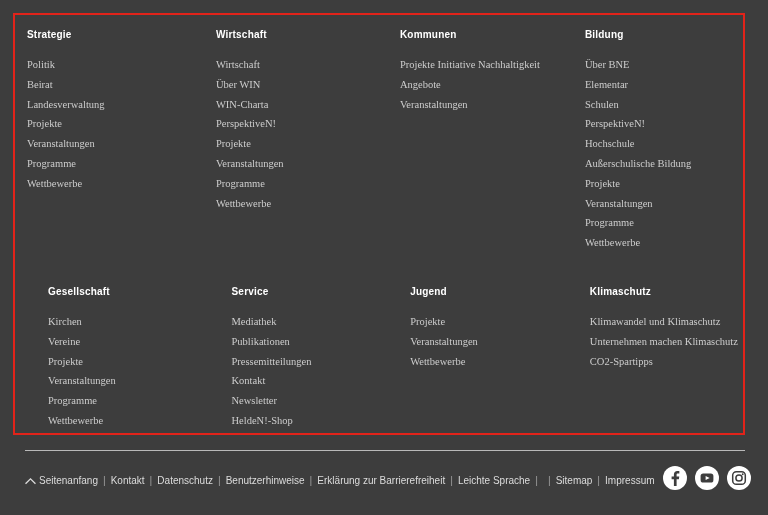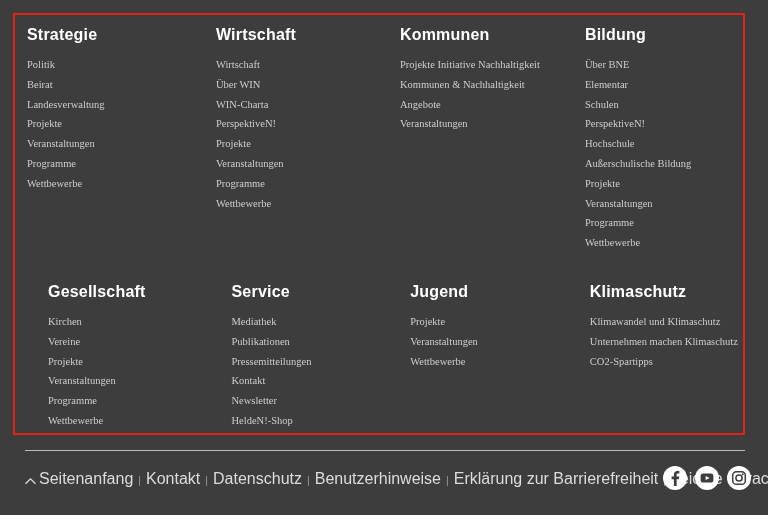--- a/index.html
+++ b/index.html
@@ -41,21 +41,21 @@
     box-sizing: border-box;
     padding-left: 12px;
   }
   .menu-col.c0 { width: 190px; }
   .menu-col.c1 { width: 185px; }
   .menu-col.c2 { width: 186px; }
   .menu-col.c3 { width: 171px; }
 
   .col-heading {
     color: #ffffff;
-    font-size: 16px;
+    font-size: 10px;
     font-weight: bold;
     letter-spacing: 0.2px;
     margin: 0;
     padding-top: 13px;
     padding-bottom: 0;
     line-height: 14px;
   }
 
   .col-links {
     list-style: none;
@@ -94,21 +94,21 @@
     top: 468px;
     width: 660px;
   }
   #footer-legal-links {
     display: block;
     max-width: 540px;
     line-height: 22px;
   }
   #footer-legal-links .legal-item {
     color: #dcdcdc;
-    font-size: 16px;
+    font-size: 10px;
     text-decoration: none;
     white-space: nowrap;
   }
   #footer-legal-links .legal-sep {
     color: #9a9a9a;
     font-size: 10.5px;
     padding: 0 5px;
   }
   .top-link-wrap {
     white-space: nowrap;
@@ -197,23 +197,20 @@
           <li>
             <a href="#">Wettbewerbe</a>
           </li>
         </ul>
       </div>
       <div class="menu-col c2">
         <div class="col-heading">Kommunen</div>
         <ul class="col-links">
           <li>
             <a href="#">Projekte Initiative Nachhaltigkeit</a>
-          </li>
-          <li>
-            <a href="#">Kommunen &amp; Nachhaltigkeit</a>
           </li>
           <li>
             <a href="#">Angebote</a>
           </li>
           <li>
             <a href="#">Veranstaltungen</a>
           </li>
         </ul>
       </div>
       <div class="menu-col c3">

